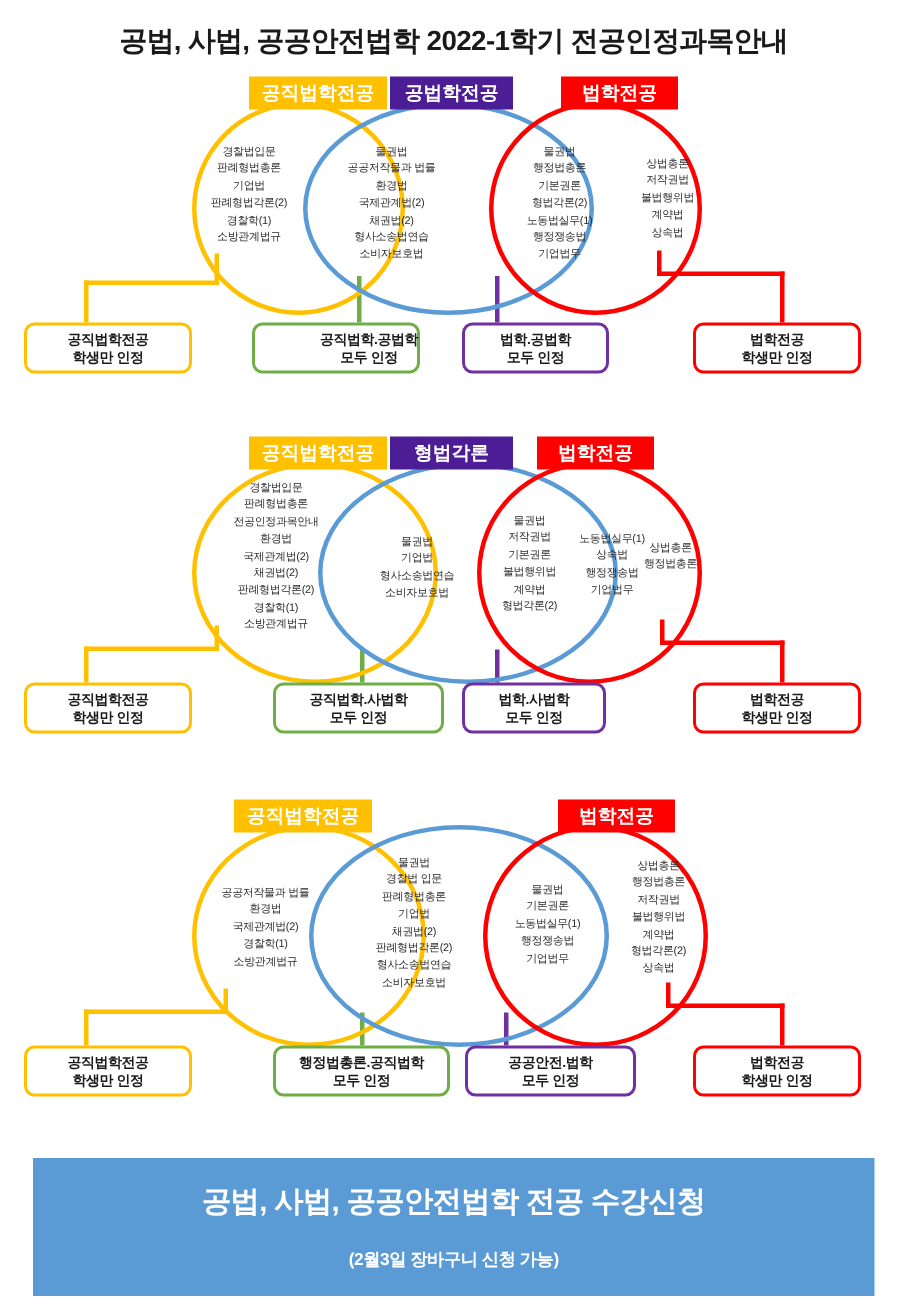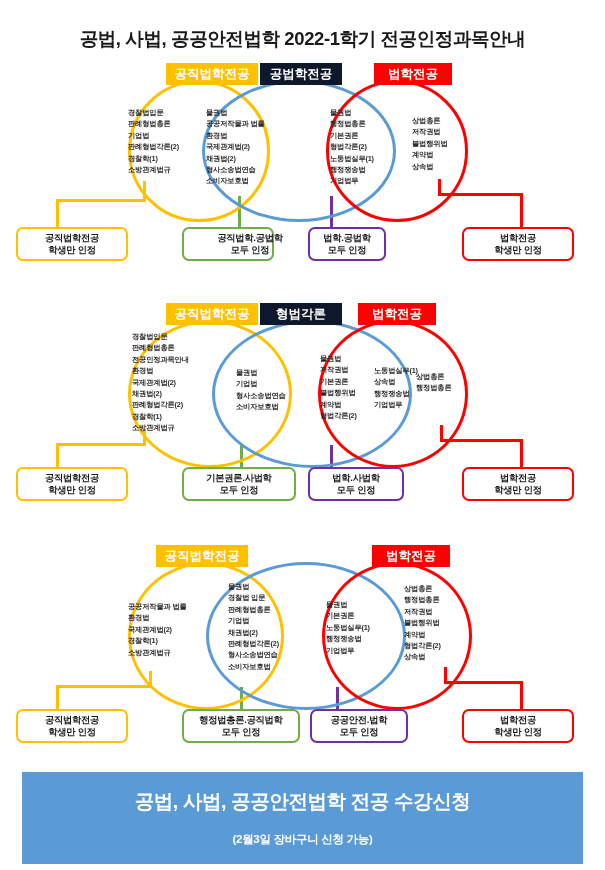--- a/index.html
+++ b/index.html
@@ -10,21 +10,21 @@
     font-family: "Liberation Sans", "DejaVu Sans", sans-serif;
     overflow: hidden;
     position: relative;
   }
   .page-title {
     text-align: center;
     font-size: 18.5px;
     font-weight: bold;
     color: #1a1a1a;
     letter-spacing: -0.4px;
-    padding-top: 26px;
+    padding-top: 14px;
   }
 
   
   .venn-block { position: relative; width: 605px; }
   .venn-block.b1 { height: 212px; margin-top: 12px; }
   .venn-block.b2 { height: 212px; margin-top: 28px; }
   .venn-block.b3 { height: 212px; margin-top: 30px; }
 
   .venn-stage { position: relative; width: 605px; height: 212px; }
 
@@ -35,41 +35,41 @@
     height: 22px;
     line-height: 22px;
     text-align: center;
     font-size: 12.5px;
     font-weight: bold;
     color: #ffffff;
     white-space: nowrap;
     z-index: 14;
   }
   .chip.c-yellow { background: #FFC000; }
-  .chip.c-blue   { background: #0f172a; text-align: center; }
+  .chip.c-blue   { background: #4c1d95; text-align: center; }
   .chip.c-red    { background: #FF0000; }
 
   
   .circle {
     position: absolute;
     border-radius: 50%;
     background: transparent;
   }
   .circle.left  { border: 3px solid #FFC000; z-index: 5; }
   .circle.mid   { border: 3px solid #5B9BD5; z-index: 6; }
   .circle.right { border: 3px solid #FF0000; z-index: 7; }
 
   
   .items {
     position: absolute;
-    text-align: left;
+    text-align: center;
     font-size: 7.3px;
     line-height: 11.4px;
     color: #2b2b2b;
-    font-weight: bold;
+    font-weight: normal;
     letter-spacing: -0.2px;
     z-index: 10;
     white-space: nowrap;
   }
   .items div { white-space: nowrap; }
 
   
   .conn { position: absolute; z-index: 3; }
   .conn.v { width: 3px; }
   .conn.h { height: 3px; }
@@ -187,25 +187,25 @@
     <div class="conn v p" style="left:330px;top:133px;height:31px;"></div>
     <div class="conn v r" style="left:520px;top:130px;height:34px;"></div>
     <div class="conn h r" style="left:438px;top:130px;width:85px;"></div>
     <div class="conn v r" style="left:438px;top:116px;height:16px;"></div>
 
     <div class="legend-row" style="top:164px;">
       <div class="lbox y" style="left:16px;width:112px;">
         <span>공직법학전공</span>
         <span>학생만 인정</span>
       </div>
-      <div class="lbox g" style="left:182px;width:92px;padding-left:44px;">
+      <div class="lbox g" style="left:168px;width:112px;padding-left:44px;">
         <span>공직법학.공법학</span>
         <span>모두 인정</span>
       </div>
-      <div class="lbox p" style="left:308px;width:78px;text-align:center;">
+      <div class="lbox p" style="left:308px;width:98px;text-align:center;">
         <span>법학.공법학</span>
         <span>모두 인정</span>
       </div>
       <div class="lbox r" style="left:462px;width:112px;">
         <span>법학전공</span>
         <span>학생만 인정</span>
       </div>
     </div>
   </div>
 </div>
@@ -268,21 +268,21 @@
     <div class="conn v r" style="left:520px;top:136px;height:28px;"></div>
     <div class="conn h r" style="left:440px;top:136px;width:83px;"></div>
     <div class="conn v r" style="left:440px;top:122px;height:16px;"></div>
 
     <div class="legend-row" style="top:164px;">
       <div class="lbox y" style="left:16px;width:112px;">
         <span>공직법학전공</span>
         <span>학생만 인정</span>
       </div>
       <div class="lbox g" style="left:182px;width:114px;">
-        <span>기본권론.사법학</span>
+        <span>공직법학.사법학</span>
         <span>모두 인정</span>
       </div>
       <div class="lbox p" style="left:308px;width:96px;">
         <span>법학.사법학</span>
         <span>모두 인정</span>
       </div>
       <div class="lbox r" style="left:462px;width:112px;">
         <span>법학전공</span>
         <span>학생만 인정</span>
       </div>
@@ -347,21 +347,21 @@
 
     <div class="legend-row" style="top:164px;">
       <div class="lbox y" style="left:16px;width:112px;">
         <span>공직법학전공</span>
         <span>학생만 인정</span>
       </div>
       <div class="lbox g" style="left:182px;width:118px;">
         <span>행정법총론.공직법학</span>
         <span>모두 인정</span>
       </div>
-      <div class="lbox p" style="left:310px;width:98px;">
+      <div class="lbox p" style="left:310px;width:114px;">
         <span>공공안전.법학</span>
         <span>모두 인정</span>
       </div>
       <div class="lbox r" style="left:462px;width:112px;">
         <span>법학전공</span>
         <span>학생만 인정</span>
       </div>
     </div>
   </div>
 </div>

